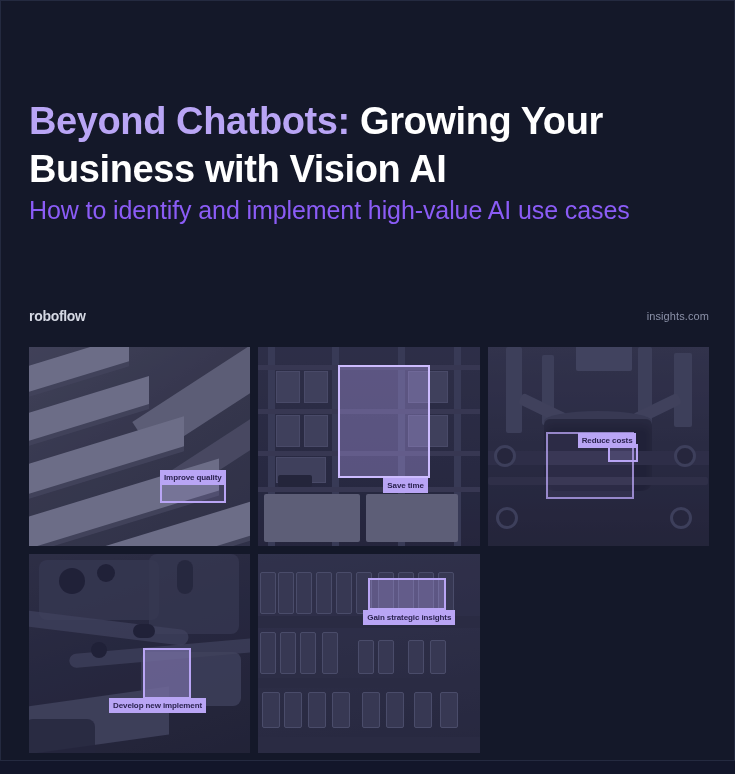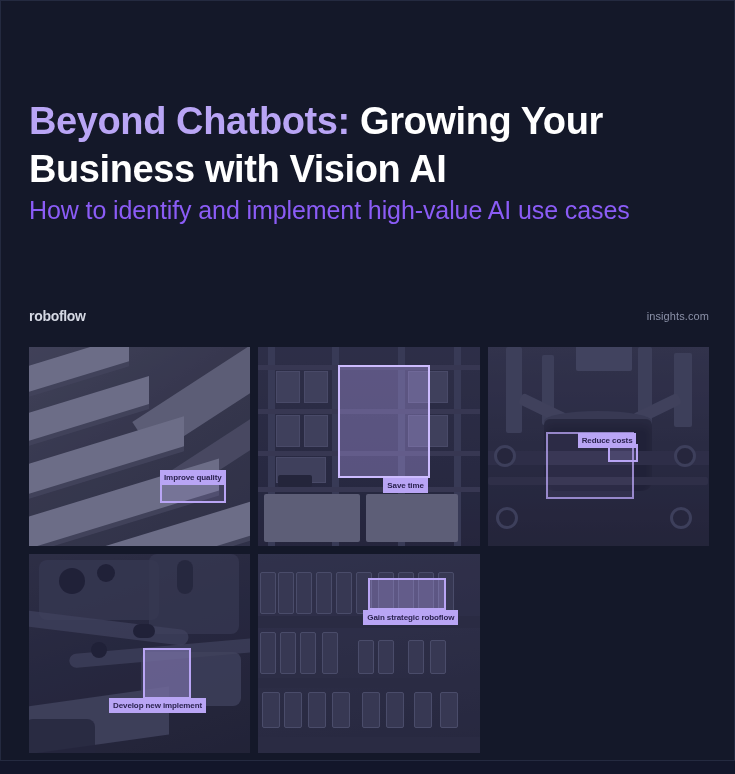--- a/index.html
+++ b/index.html
@@ -370,18 +370,18 @@
         <div class="car" style="left:50px;  top:138px; width:18px; height:36px;"></div>
         <div class="car" style="left:74px;  top:138px; width:18px; height:36px;"></div>
         <div class="car" style="left:104px; top:138px; width:18px; height:36px;"></div>
         <div class="car" style="left:128px; top:138px; width:18px; height:36px;"></div>
         <div class="car" style="left:156px; top:138px; width:18px; height:36px;"></div>
         <div class="car" style="left:182px; top:138px; width:18px; height:36px;"></div>
       </div>
       <div class="tint"></div>
       <div class="tint2"></div>
       <div class="bbox filled" style="left:110px; top:24px; width:78px; height:32px;"></div>
-      <div class="blabel" style="left:105px; top:56px;">Gain strategic roboflow</div>
+      <div class="blabel" style="left:105px; top:56px;">Gain strategic insights</div>
     </div>
 
 
   </div>
 </div>
 
 </body></html>

